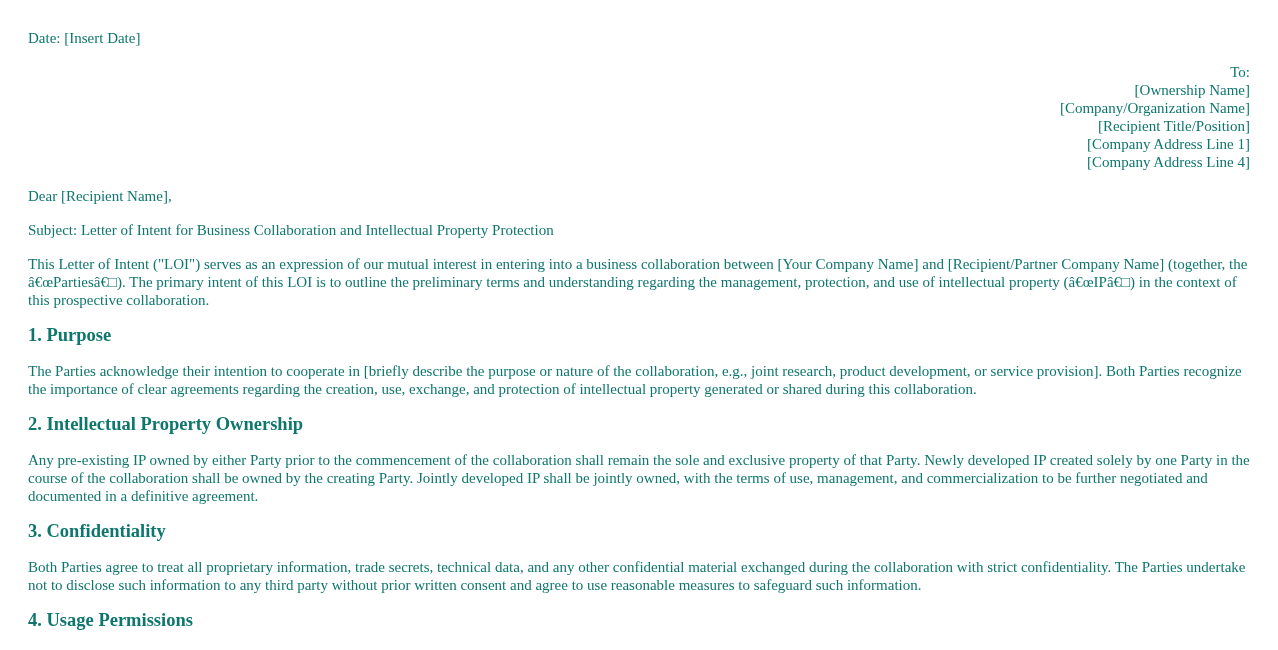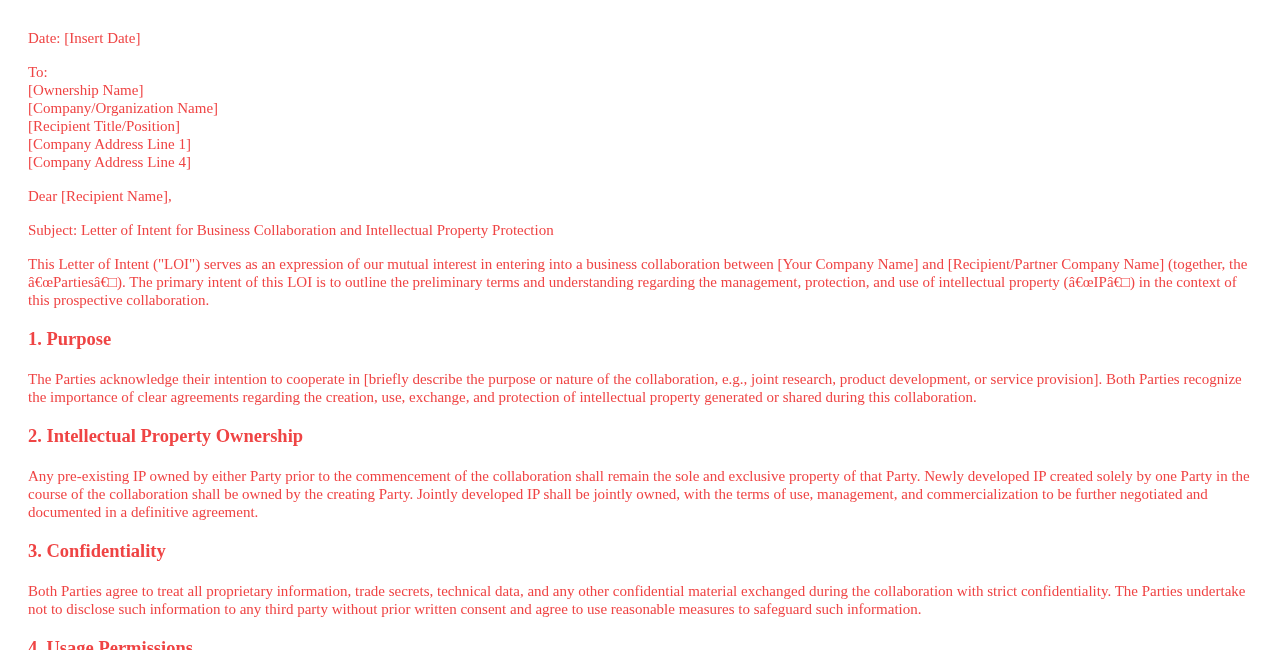--- a/index.html
+++ b/index.html
@@ -7,36 +7,37 @@
     padding: 0;
     background: #ffffff;
   }
   .page {
     width: 1278px;
     height: 650px;
     box-sizing: border-box;
     padding: 13px 28px;
     overflow: hidden;
     background: #ffffff;
-    color: #ef4444;
+    color: #0f766e;
     font-family: "Liberation Serif", "DejaVu Serif", serif;
     font-size: 15px;
     line-height: 18px;
   }
   .page p {
     margin: 16px 0;
   }
   .page h3 {
     font-size: 18.5px;
     line-height: 21px;
     font-weight: bold;
-    margin: 20px 0;
+    margin: 12px 0;
   }
   .blockline {
     display: block;
+    text-align: right;
   }
 </style>
 </head>
 <body>
 
 <div class="page">
 
   <p>Date: [Insert Date]</p>
 
   <p>

